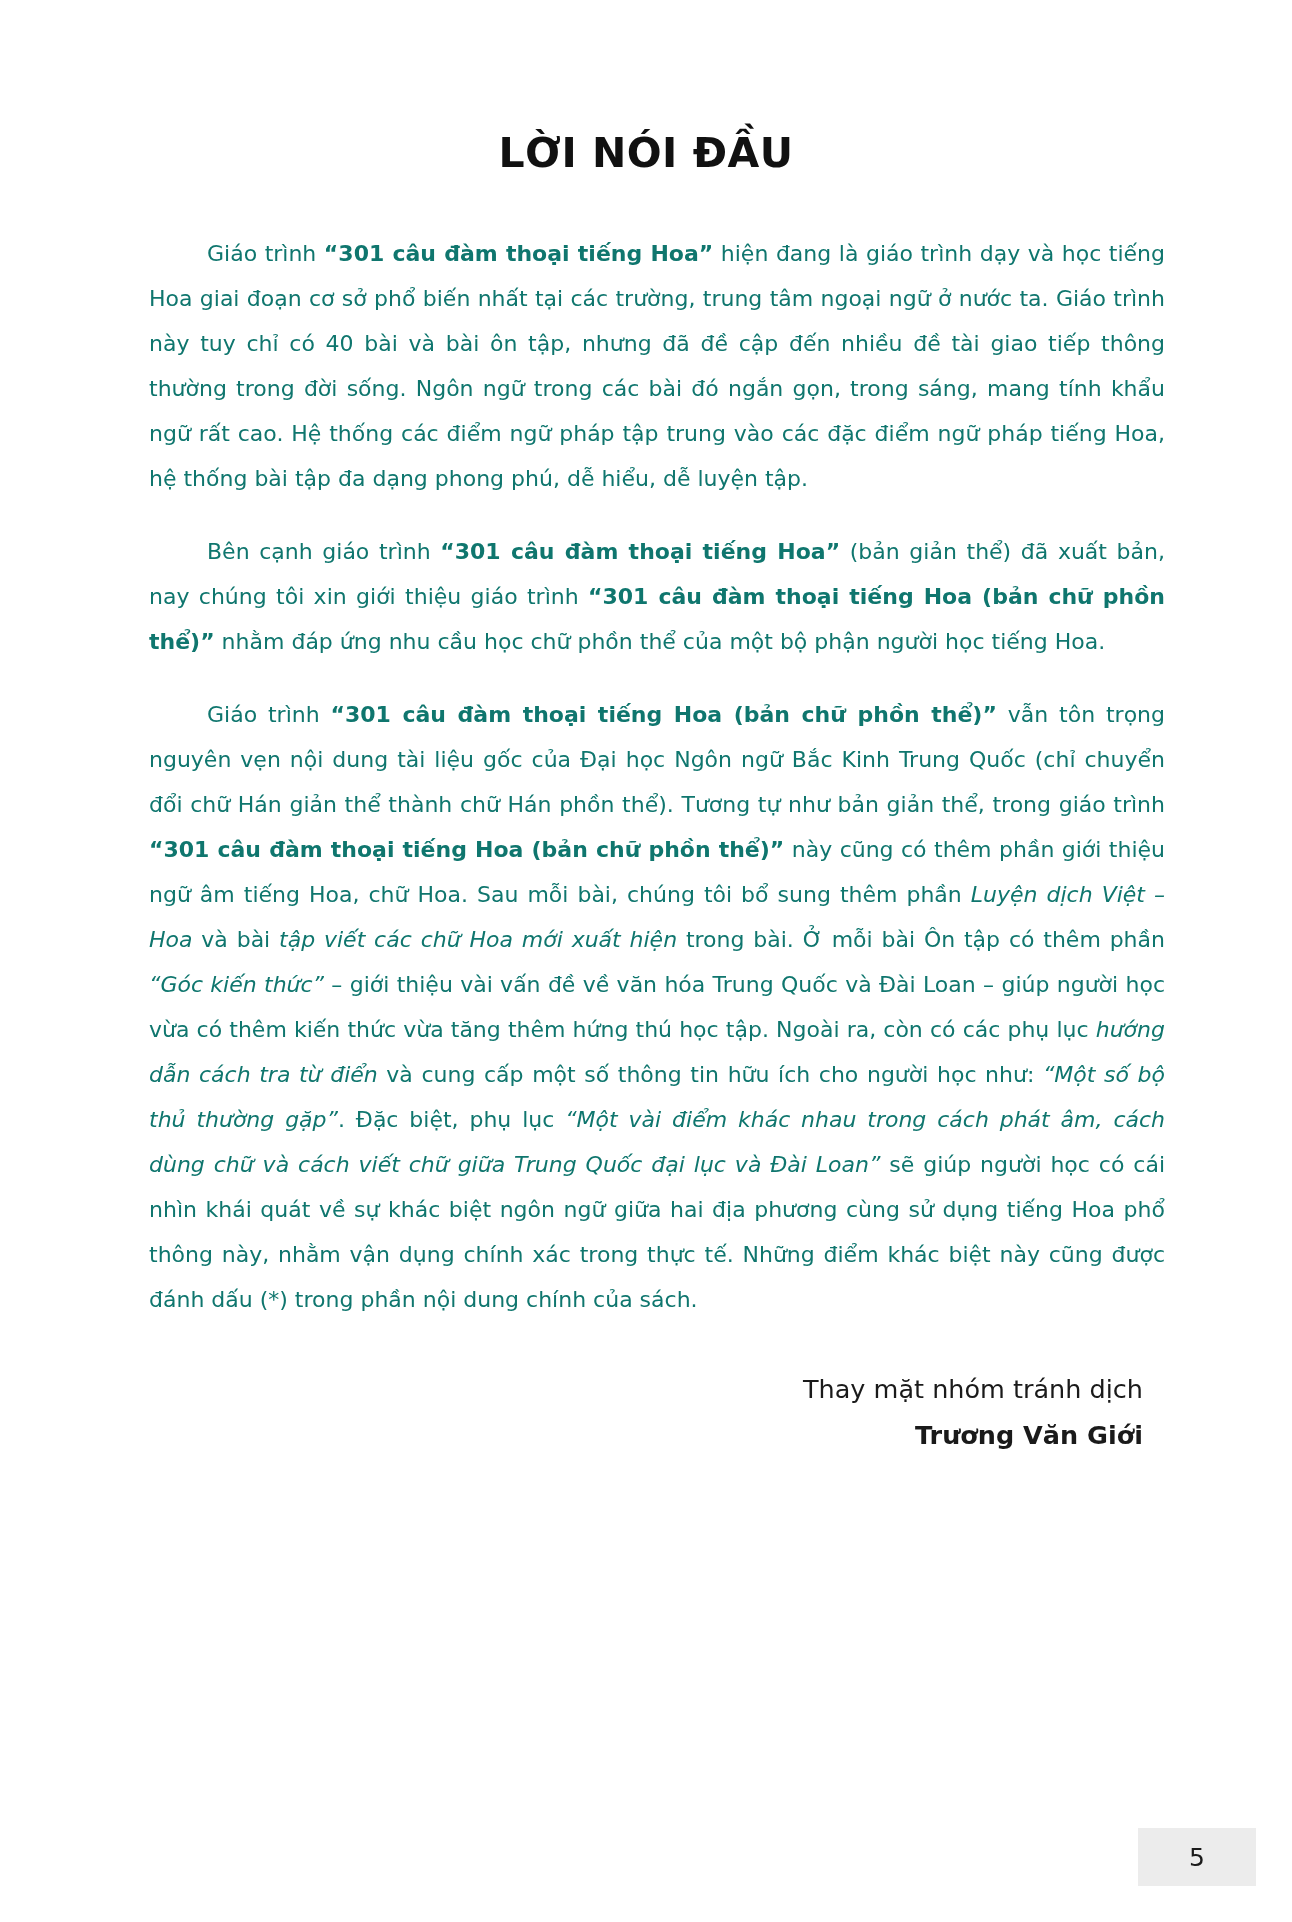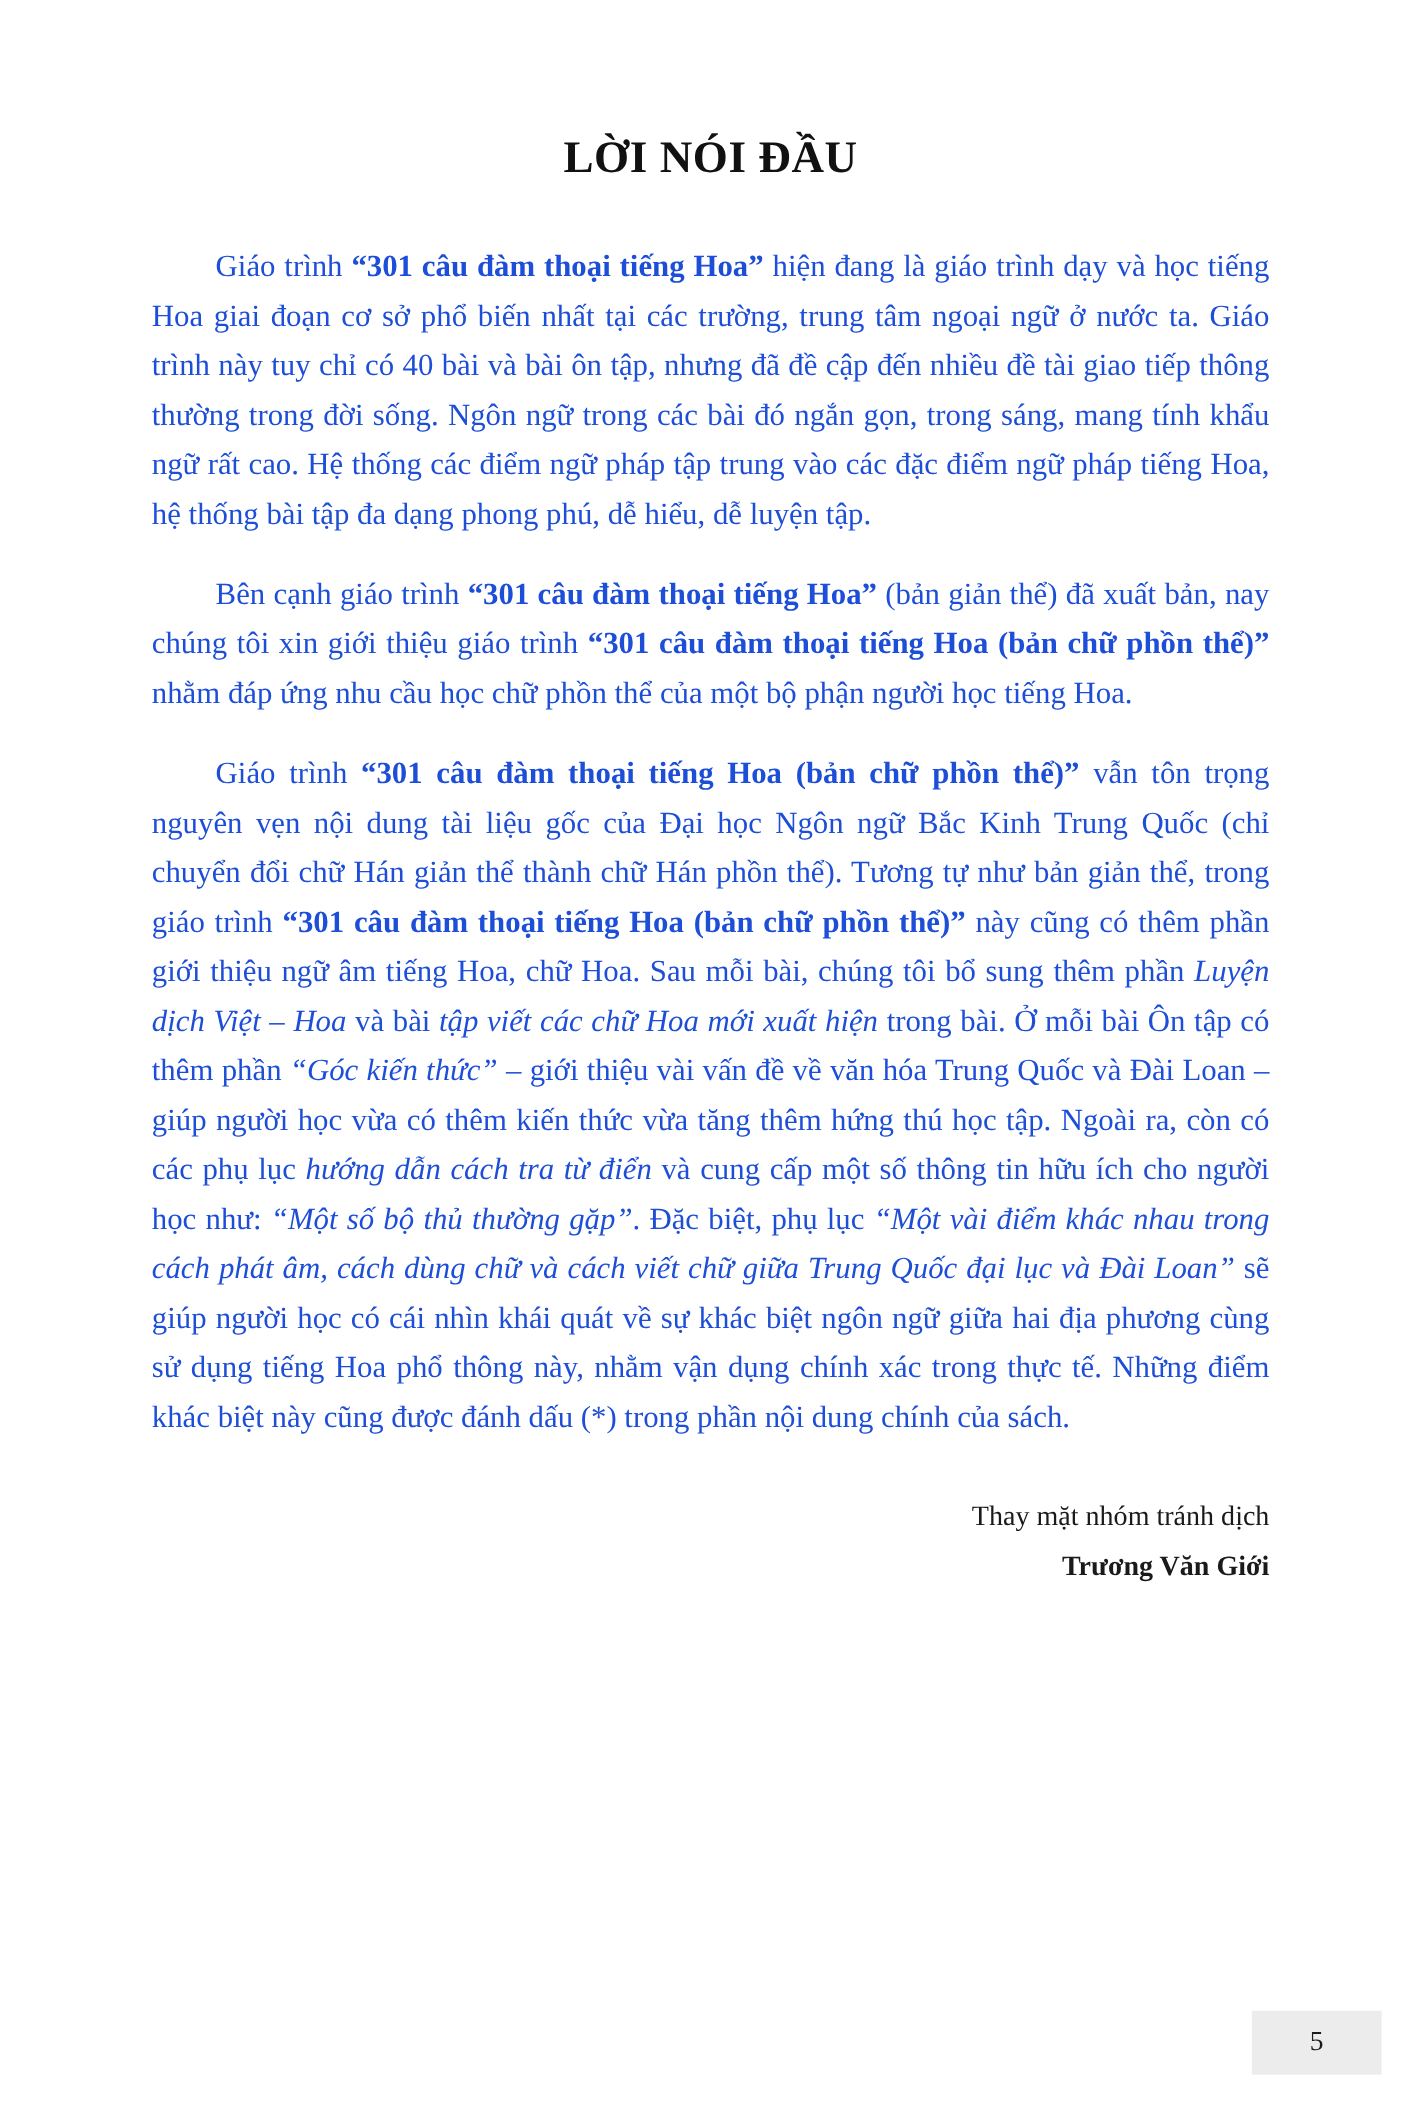--- a/index.html
+++ b/index.html
@@ -11,43 +11,42 @@
     width: 1292px;
     height: 1922px;
     font-family: "DejaVu Sans", sans-serif;
     color: #1a1a1a;
     position: relative;
     overflow: hidden;
   }
   .page {
     position: absolute;
     inset: 0;
-    padding: 0;
-    font-family: Liberation Serif, serif;
+    padding: 11px;
   }
   .page-title {
     text-align: center;
     font-size: 41px;
     font-weight: bold;
     letter-spacing: 0.5px;
     margin: 118px 0 0 0;
     color: #111111;
   }
   .body-block {
     margin: 54px 138px 0 138px;
     width: 1016px;
   }
   p.para {
     margin: 0 0 0 0;
-    font-size: 28px;
+    font-size: 22px;
     line-height: 45px;
     text-align: justify;
     text-justify: inter-word;
     text-indent: 58px;
-    color: #1d4ed8;
+    color: #0f766e;
   }
   p.para + p.para {
     margin-top: 28px;
   }
   p.para b { font-weight: bold; }
   p.para i { font-style: italic; }
   .signature {
     margin: 44px 138px 0 0;
     text-align: right;
     font-size: 25.5px;

